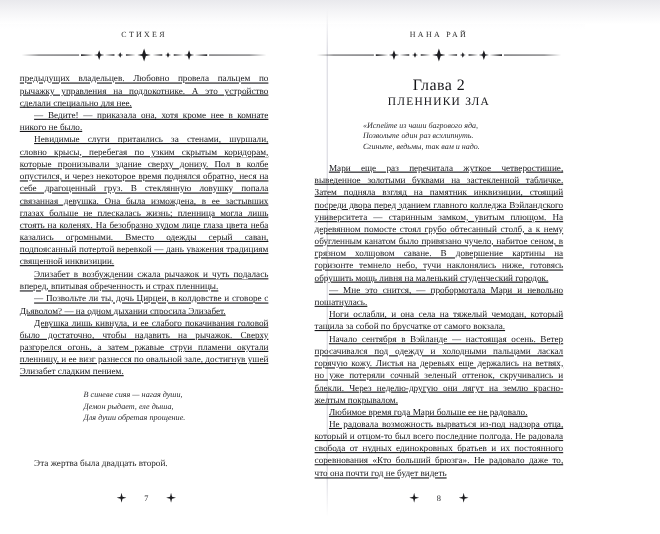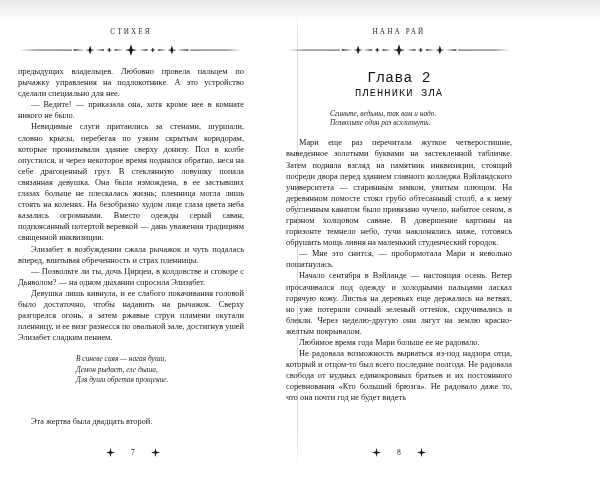--- a/index.html
+++ b/index.html
@@ -78,21 +78,21 @@
   .body {
     margin-top: 9px;
     font-size: 8.35px;
     line-height: 11.1px;
     text-align: justify;
     text-justify: inter-word;
     hyphens: auto;
     -webkit-hyphens: auto;
     color: #16161a;
   }
-  .body p { margin: 0; text-indent: 13px; }
+  .body p { margin: 0; text-indent: 13px; text-decoration: underline; }
   .body p.noindent { text-indent: 0; }
 
   
   .verse {
     margin: 11px 0 0 0;
     font-style: italic;
     font-size: 7.4px;
     line-height: 10.4px;
     text-align: left;
     padding-left: 58px;
@@ -104,21 +104,20 @@
     margin-top: 30px;
     font-size: 8.35px;
     line-height: 11.1px;
     text-indent: 13px;
   }
 
   
   .chapter-head {
     text-align: center;
     margin-top: 13px;
-    font-family: Liberation Mono, monospace;
   }
   .chapter-num {
     font-size: 14.5px;
     line-height: 16px;
     letter-spacing: 0.4px;
     color: #141418;
   }
   .chapter-title {
     font-size: 10.4px;
     line-height: 12.5px;
@@ -259,27 +258,29 @@
         <path d="M183 7.05 L196 6.3 L196 7.8 Z" fill="#2a2a2e"></path>
       </svg>
     </div>
 
     <div class="chapter-head">
       <div class="chapter-num">Глава 2</div>
       <div class="chapter-title">ПЛЕННИКИ ЗЛА</div>
     </div>
 
     <div class="epigraph">
+      <div>«Испейте из чаши багрового яда,</div>
+      <div>Позвольте один раз всхлипнуть.</div>
       <div>Сгиньте, ведьмы, так вам и надо.</div>
-      <div>Позвольте один раз всхлипнуть.</div>
     </div>
 
     <div class="body">
       <p>Мари еще раз перечитала жуткое четверостишие, выведенное золотыми буквами на застекленной табличке. Затем подняла взгляд на памятник инквизиции, стоящий посреди двора перед зданием главного колледжа Вэйландского университета — старинным замком, увитым плющом. На деревянном помосте стоял грубо обтесанный столб, а к нему обугленным канатом было привязано чучело, набитое сеном, в грязном холщовом саване. В довершение картины на горизонте темнело небо, тучи наклонялись ниже, готовясь обрушить мощь ливня на маленький студенческий городок.</p>
       <p>— Мне это снится, — пробормотала Мари и невольно пошатнулась.</p>
+      <p>Ноги ослабли, и она села на тяжелый чемодан, который тащила за собой по брусчатке от самого вокзала.</p>
       <p>Начало сентября в Вэйланде — настоящая осень. Ветер просачивался под одежду и холодными пальцами ласкал горячую кожу. Листья на деревьях еще держались на ветвях, но уже потеряли сочный зеленый оттенок, скручивались и блекли. Через неделю-другую они лягут на землю красно-желтым покрывалом.</p>
       <p>Любимое время года Мари больше ее не радовало.</p>
       <p>Не радовала возможность вырваться из-под надзора отца, который и отцом-то был всего последние полгода. Не радовала свобода от нудных единокровных братьев и их постоянного соревнования «Кто больший брюзга». Не радовало даже то, что она почти год не будет видеть</p>
     </div>
 
     <div class="folio">
       <svg class="star" viewBox="0 0 10 10">
         <path d="M5 0 L6 4 L10 5 L6 6 L5 10 L4 6 L0 5 L4 4 Z" fill="#1d1d20"></path>
       </svg>
       <span class="num">8</span>

